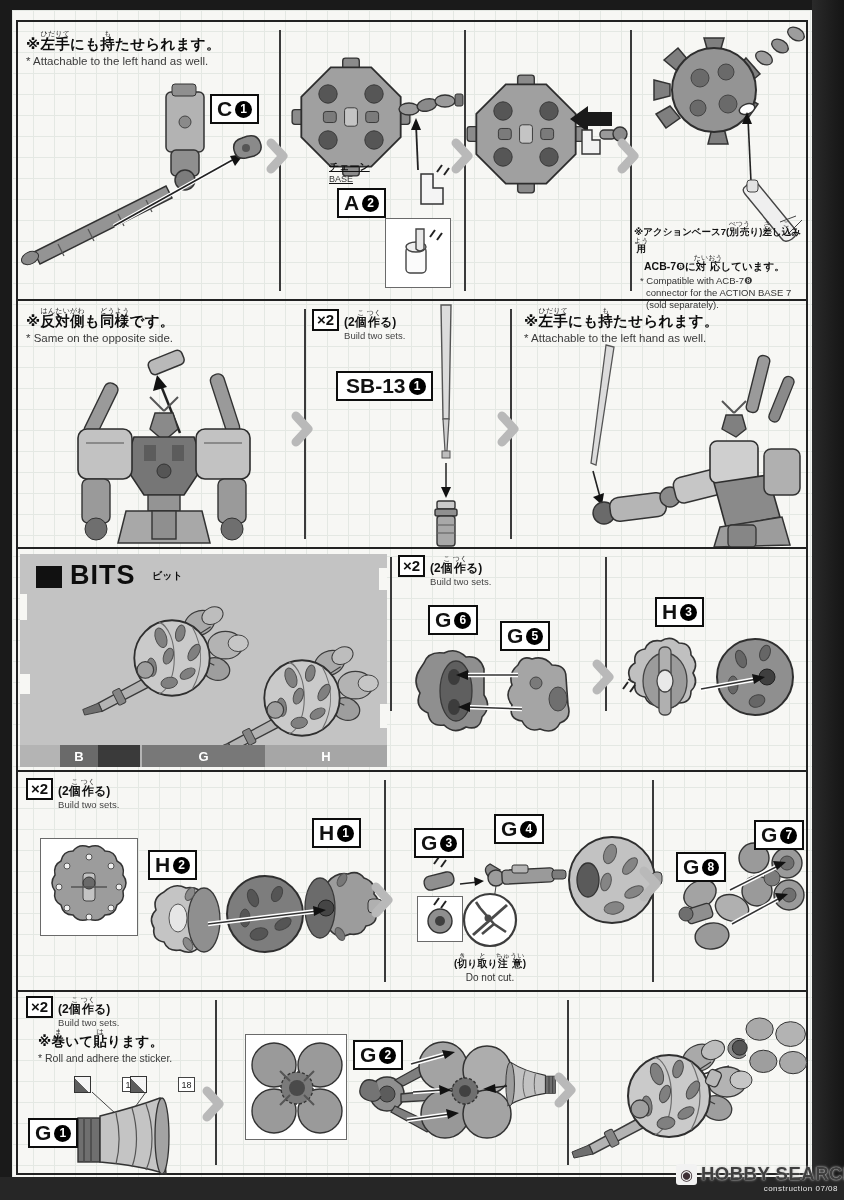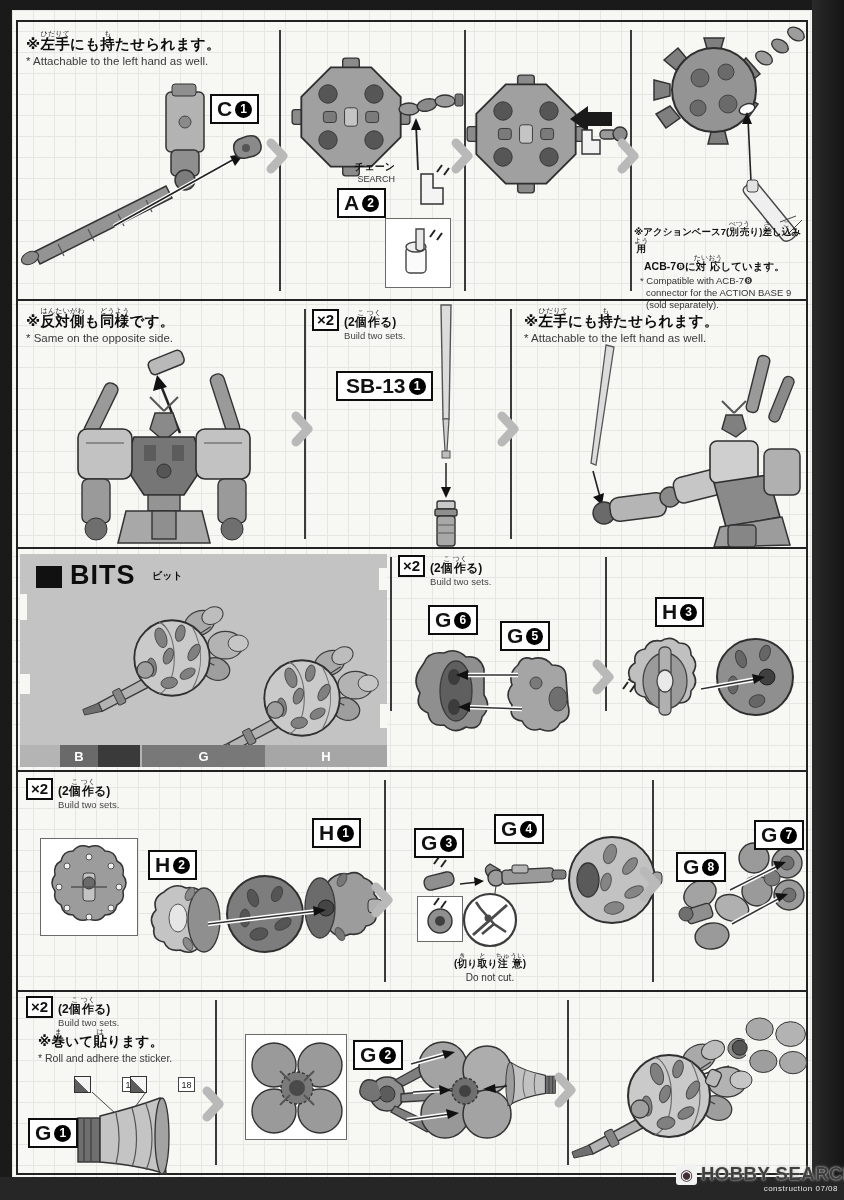--- a/index.html
+++ b/index.html
@@ -163,23 +163,23 @@
           <use href="#g-mace" x="0" y="0" transform="translate(72,95) scale(0.92)"></use>
           <ellipse cx="130" cy="87" rx="10" ry="6" fill="#9a9a9a" stroke="#333" stroke-width="1.4"></ellipse>
           <ellipse cx="148" cy="83" rx="10" ry="6" transform="rotate(-14 148 83)" fill="#8a8a8a" stroke="#333" stroke-width="1.4"></ellipse>
           <ellipse cx="166" cy="79" rx="10" ry="6" fill="#9a9a9a" stroke="#333" stroke-width="1.4"></ellipse>
           <rect x="176" y="72" width="8" height="12" rx="2" fill="#777" stroke="#333"></rect>
           <line x1="139" y1="148" x2="137" y2="102" stroke="#222" stroke-width="1.8"></line>
           <polygon points="137,96 132,108 142,108" fill="#111"></polygon>
           <path d="M142,152 h12 v14 h10 v16 h-22 Z" fill="#f4f4f4" stroke="#333" stroke-width="1.5"></path>
           <use href="#g-snap" transform="translate(158,150)"></use>
         </svg>
-        <div class="abs" style="left:50px;top:138px;width:66px;text-align:right;">
+        <div class="abs" style="left:50px;top:138px;width:66px;text-align:left;text-decoration:underline;">
           <div style="font-size:10px;font-weight:700;">チェーン</div>
-          <div style="font-size:9px;color:#333;">SEARCH</div>
+          <div style="font-size:9px;color:#333;">BASE</div>
         </div>
         <span class="plabel" style="left:58px;top:166px;">
           <span>A</span>
               <span class="circ">2</span>
         </span>
         <div class="inset" style="left:106px;top:196px;width:64px;height:68px;">
           <svg width="64" height="68">
             <rect x="20" y="28" width="20" height="26" rx="4" fill="#fbfbfb" stroke="#444" stroke-width="1.4"></rect>
             <ellipse cx="30" cy="28" rx="10" ry="5" fill="#eee" stroke="#444" stroke-width="1.4"></ellipse>
             <path d="M30,10 h8 v20 q-4,4 -8,0 Z" fill="#e8e8e8" stroke="#444" stroke-width="1.4"></path>
@@ -225,21 +225,21 @@
           <polygon points="117,90 112,102 122,102" fill="#111"></polygon>
           <path d="M116,164 q6,-8 12,-2 l36,44 q5,6 -2,11 q-7,5 -11,-1 l-36,-44 q-4,-5 1,-8 Z" fill="#efefef" stroke="#444" stroke-width="1.4"></path>
           <rect x="117" y="158" width="11" height="12" rx="3" fill="#e2e2e2" stroke="#444"></rect>
           <line x1="150" y1="200" x2="166" y2="194" stroke="#444" stroke-width="1"></line>
           <line x1="158" y1="212" x2="172" y2="198" stroke="#444" stroke-width="1"></line>
         </svg>
         <div class="abs" style="left:4px;top:198px;width:174px;">
           <div class="jp-s">※アクションベース7(<ruby>別売<rt>べつう</rt></ruby>り)<ruby>差<rt>さ</rt></ruby>し<ruby>込<rt>こ</rt></ruby>み<ruby>用<rt>よう</rt></ruby></div>
           <div class="jp-s" style="margin-left:10px;font-size:10.5px;">ACB-7❽に<ruby>対応<rt>たいおう</rt></ruby>しています。</div>
           <div class="en-s" style="margin-left:6px;margin-top:2px;">* Compatible with ACB-7❽</div>
-          <div class="en-s" style="margin-left:12px;">connector for the ACTION BASE 9</div>
+          <div class="en-s" style="margin-left:12px;">connector for the ACTION BASE 7</div>
           <div class="en-s" style="margin-left:12px;">(sold separately).</div>
         </div>
       </div>
 
       <svg class="chev abs" style="left:250px;top:118px;">
             <use href="#g-chev"></use>
           </svg>
       <svg class="chev abs" style="left:435px;top:118px;">
             <use href="#g-chev"></use>
           </svg>

